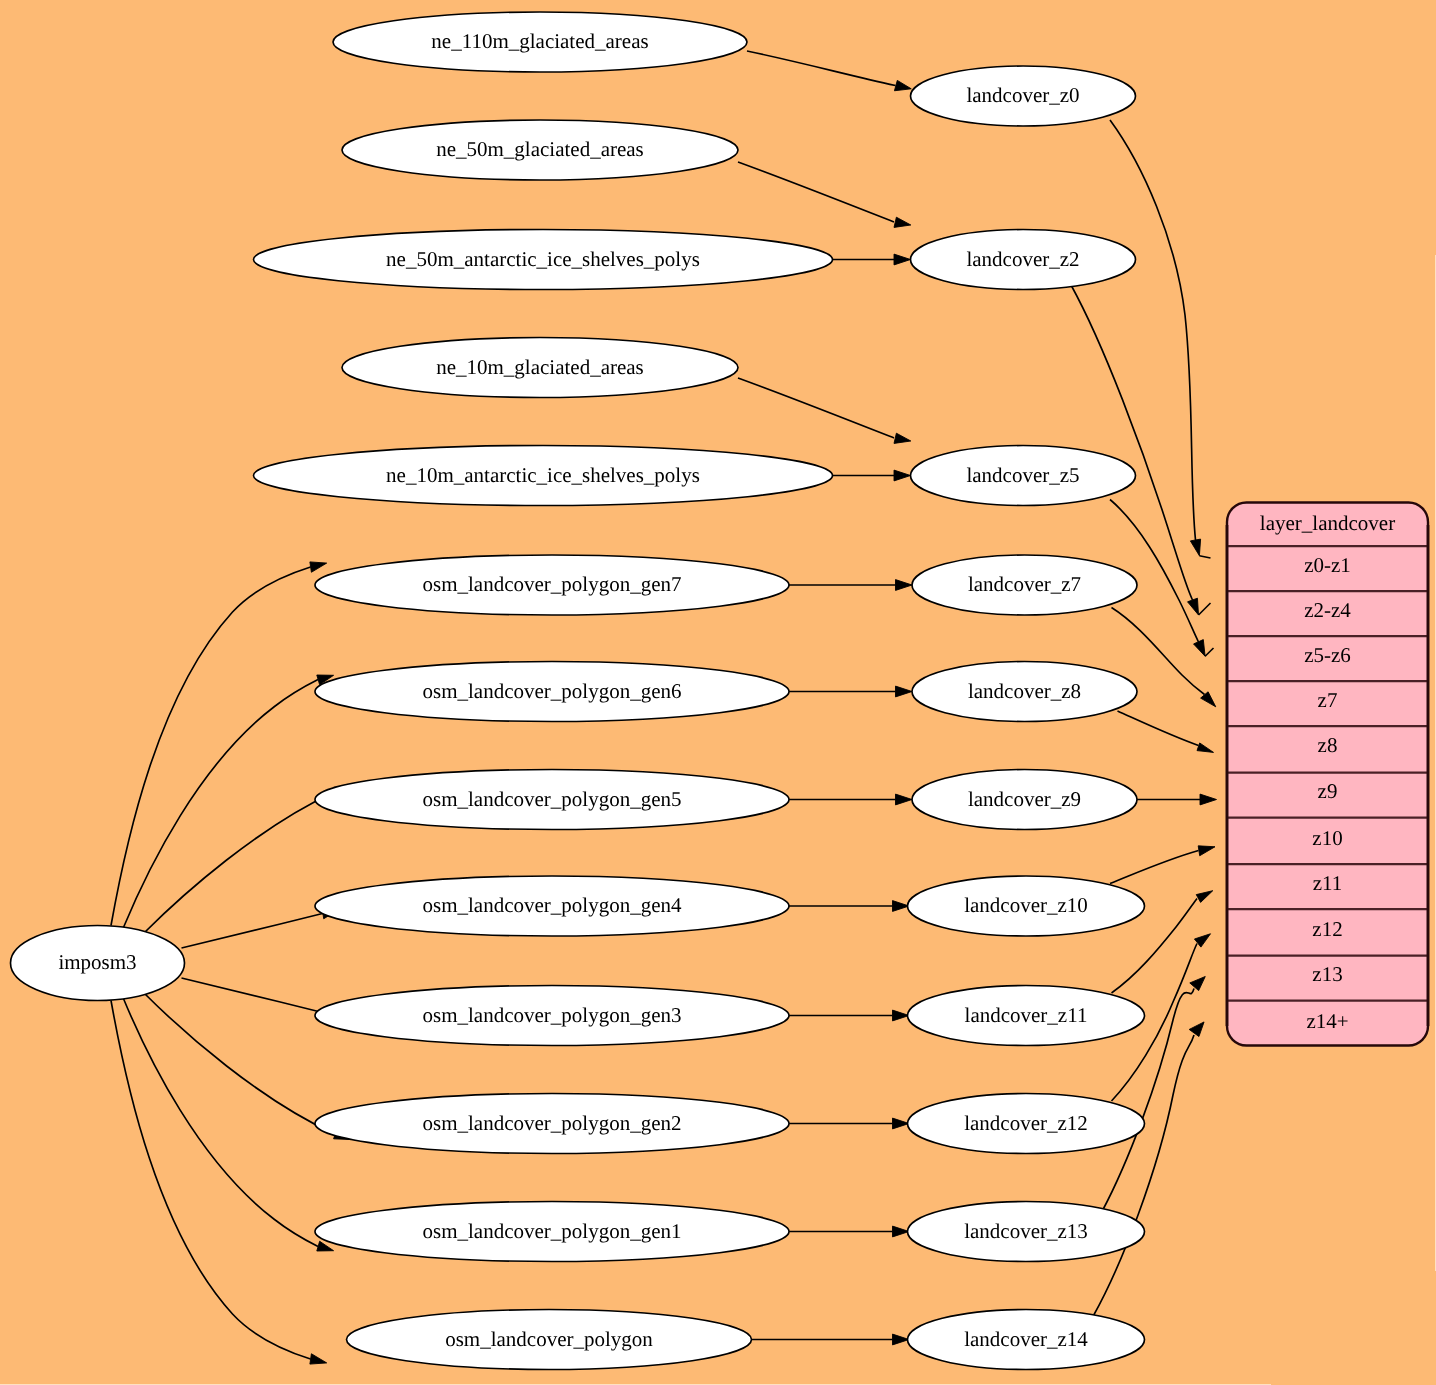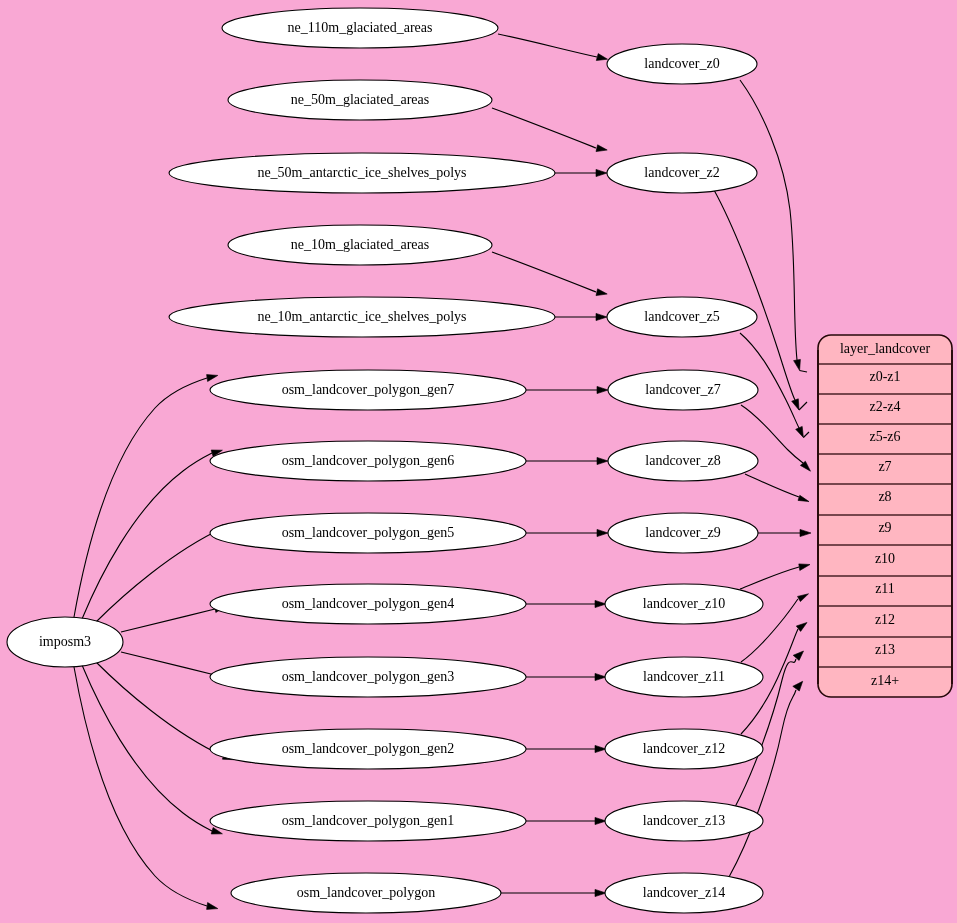--- a/index.html
+++ b/index.html
@@ -10,21 +10,21 @@
   body {
     width: 957px;
     height: 923px;
     overflow: hidden;
     font-family: "Liberation Serif", "DejaVu Serif", serif;
   }
   #graph-root {
     position: relative;
     width: 957px;
     height: 923px;
-    background: #f9a8d4;
+    background: #fdba74;
   }
   svg#graph-svg {
     display: block;
     width: 957px;
     height: 923px;
   }
   .node-ellipse {
     fill: #ffffff;
     stroke: #000000;
     stroke-width: 1.1;

